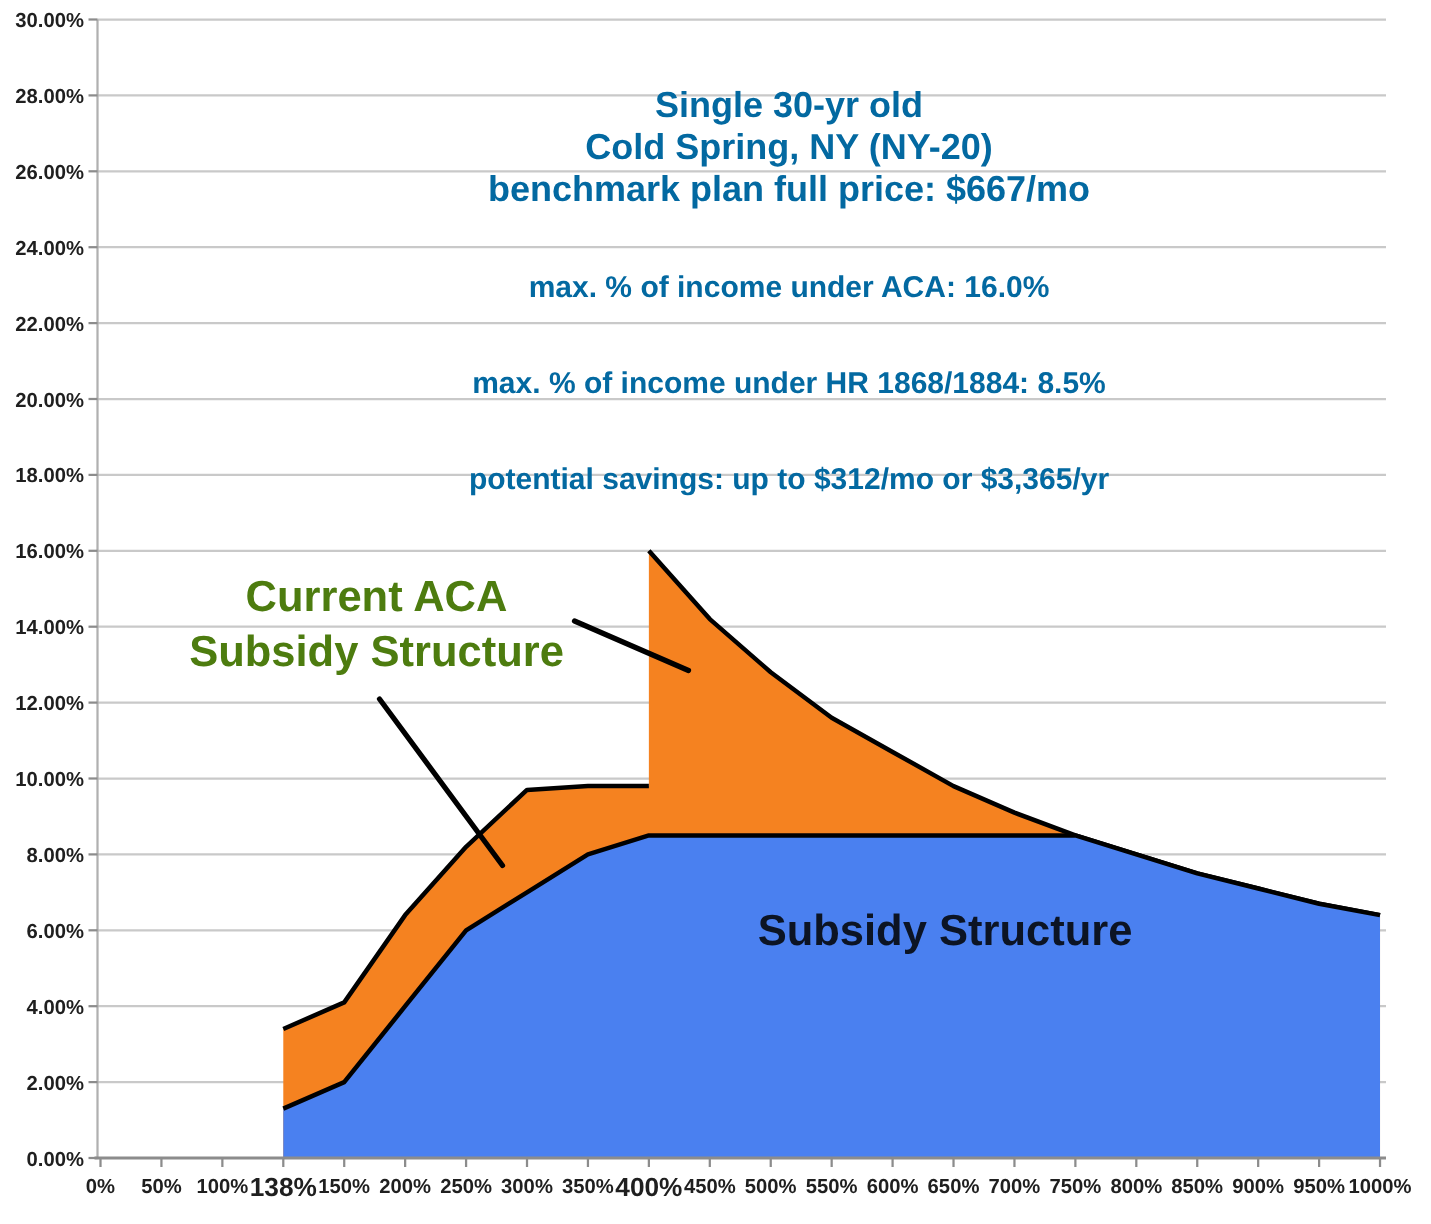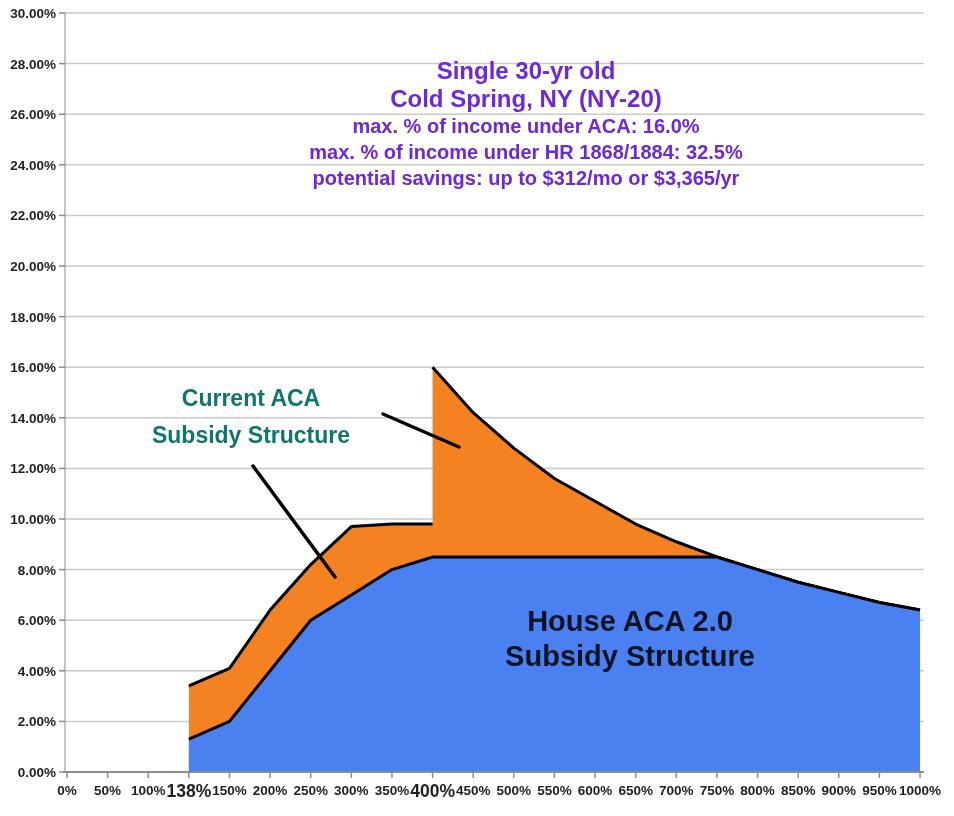--- a/index.html
+++ b/index.html
@@ -3,24 +3,24 @@
 <meta charset="utf-8">
 <style>
   html,body{margin:0;padding:0;}
   body{
     width:954px;height:816px;position:relative;overflow:hidden;
     background:#ffffff;
     font-family:"Liberation Sans", sans-serif;
   }
   #chart-svg{position:absolute;left:0;top:0;}
   .overlay{position:absolute;font-weight:bold;text-align:center;}
-  #info-block{left:276px;top:57px;width:500px;color:#6d28d9;}
+  #info-block{left:276px;top:57px;width:500px;color:#0369a1;}
   #info-block .big{font-size:24px;line-height:28px;}
-  #info-block .small{font-size:20px;line-height:26px;}
-  #aca-label{left:98px;top:380px;width:306px;font-size:23px;line-height:37px;color:#0f766e;}
+  #info-block .small{font-size:20px;line-height:26px;margin-top:38px;}
+  #aca-label{left:98px;top:380px;width:306px;font-size:29px;line-height:37px;color:#4d7c0f;}
   #house-label{left:428px;top:604px;width:404px;font-size:29px;line-height:35px;color:#0c1424;}
 </style>
 </head>
 <body>
 
 <svg id="chart-svg" width="954" height="816" viewBox="0 0 954 816">
     <line x1="65" y1="721.4" x2="924" y2="721.4" stroke="#c9c9c9" stroke-width="1.5"></line>
     <line x1="65" y1="670.8" x2="924" y2="670.8" stroke="#c9c9c9" stroke-width="1.5"></line>
     <line x1="65" y1="620.2" x2="924" y2="620.2" stroke="#c9c9c9" stroke-width="1.5"></line>
     <line x1="65" y1="569.6" x2="924" y2="569.6" stroke="#c9c9c9" stroke-width="1.5"></line>
@@ -118,26 +118,26 @@
     <text x="56" y="68.60000000000002" text-anchor="end" font-family="Liberation Sans, sans-serif" font-weight="bold" font-size="13.5" fill="#1f1f1f">28.00%</text>
     <line x1="59" y1="13" x2="65" y2="13" stroke="#8c8c8c" stroke-width="1.5"></line>
     <text x="56" y="18" text-anchor="end" font-family="Liberation Sans, sans-serif" font-weight="bold" font-size="13.5" fill="#1f1f1f">30.00%</text>
     <line x1="383" y1="414" x2="459" y2="447" stroke="#000000" stroke-width="3.5" stroke-linecap="round"></line>
     <line x1="253" y1="466" x2="335" y2="577" stroke="#000000" stroke-width="3.5" stroke-linecap="round"></line>
   </svg>
 
 <div class="overlay" id="info-block">
   <div class="big">Single 30-yr old</div>
   <div class="big">Cold Spring, NY (NY-20)</div>
+  <div class="big">benchmark plan full price: $667/mo</div>
   <div class="small">max. % of income under ACA: 16.0%</div>
-  <div class="small">max. % of income under HR 1868/1884: 32.5%</div>
+  <div class="small">max. % of income under HR 1868/1884: 8.5%</div>
   <div class="small">potential savings: up to $312/mo or $3,365/yr</div>
 </div>
 
 <div class="overlay" id="aca-label">
   <div>Current ACA</div>
   <div>Subsidy Structure</div>
 </div>
 
 <div class="overlay" id="house-label" style="color: rgb(12, 20, 36);">
-  <div>House ACA 2.0</div>
   <div>Subsidy Structure</div>
 </div>
 
 </body></html>

